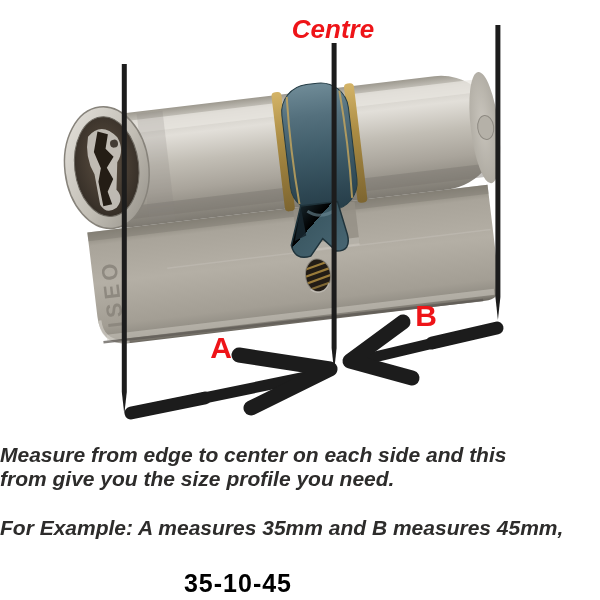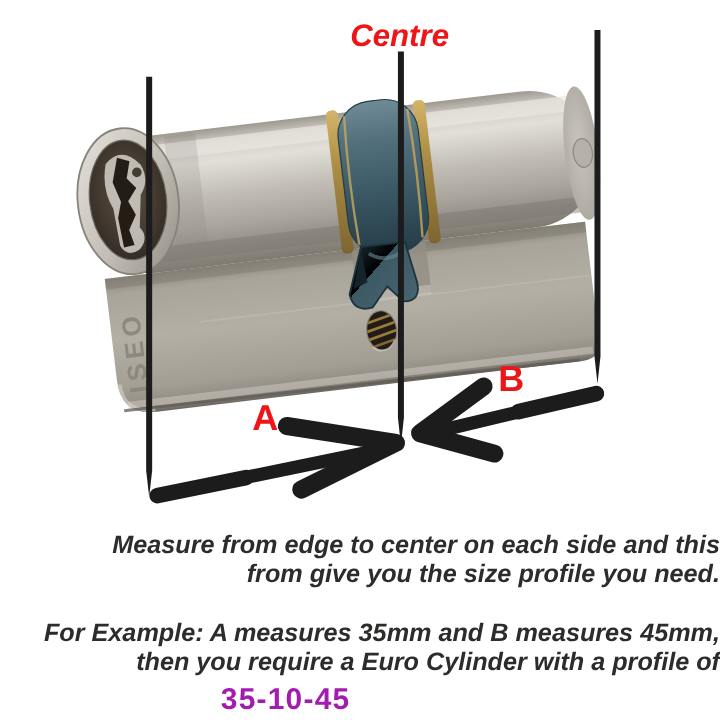--- a/index.html
+++ b/index.html
@@ -5,27 +5,27 @@
   html,body{margin:0;padding:0;background:#ffffff;}
   .canvas{
     position:relative;width:600px;height:600px;background:#ffffff;
     font-family:"Liberation Sans",sans-serif;overflow:hidden;
   }
   .illustration{position:absolute;left:0;top:0;}
   .red-label{fill:#ee1418;font-weight:bold;}
   .centre-label{font-style:italic;font-size:26px;}
   .ab-label{font-size:30px;}
   .brand-text{fill:#8b867d;font-weight:bold;font-size:22px;letter-spacing:4px;opacity:.9;}
-  .copy{position:absolute;left:0;width:600px;text-align:right;color:#2d2c2b;
+  .copy{position:absolute;left:0;width:600px;text-align:left;color:#2d2c2b;
         font-weight:bold;font-style:italic;font-size:21px;line-height:23.5px;}
   .copy-instructions{top:443px;}
   .copy-example{top:516px;}
   .profile-code{
     position:absolute;left:0;top:569px;width:476px;text-align:center;
-    color:#a21caf;font-weight:bold;font-style:normal;font-size:25px;letter-spacing:1px;
+    color:#000000;font-weight:bold;font-style:normal;font-size:25px;letter-spacing:1px;
   }
 </style>
 </head>
 <body>
 
 <div class="canvas">
 
   <svg class="illustration" width="600" height="430" viewBox="0 0 600 430">
     <defs>
       <linearGradient id="barrelGrad" x1="0" y1="0" x2="0" y2="1">
@@ -162,18 +162,17 @@
     <text class="red-label ab-label" x="426" y="326" text-anchor="middle">B</text>
   </svg>
 
   <div class="copy copy-instructions">
     <div>Measure from edge to center on each side and this</div>
     <div>from give you the size profile you need.</div>
   </div>
 
   <div class="copy copy-example">
     <div>For Example: A measures 35mm and B measures 45mm,</div>
-    <div>then you require a Euro Cylinder with a profile of</div>
   </div>
 
   <div class="profile-code">35-10-45</div>
 
 </div>
 
 </body></html>

